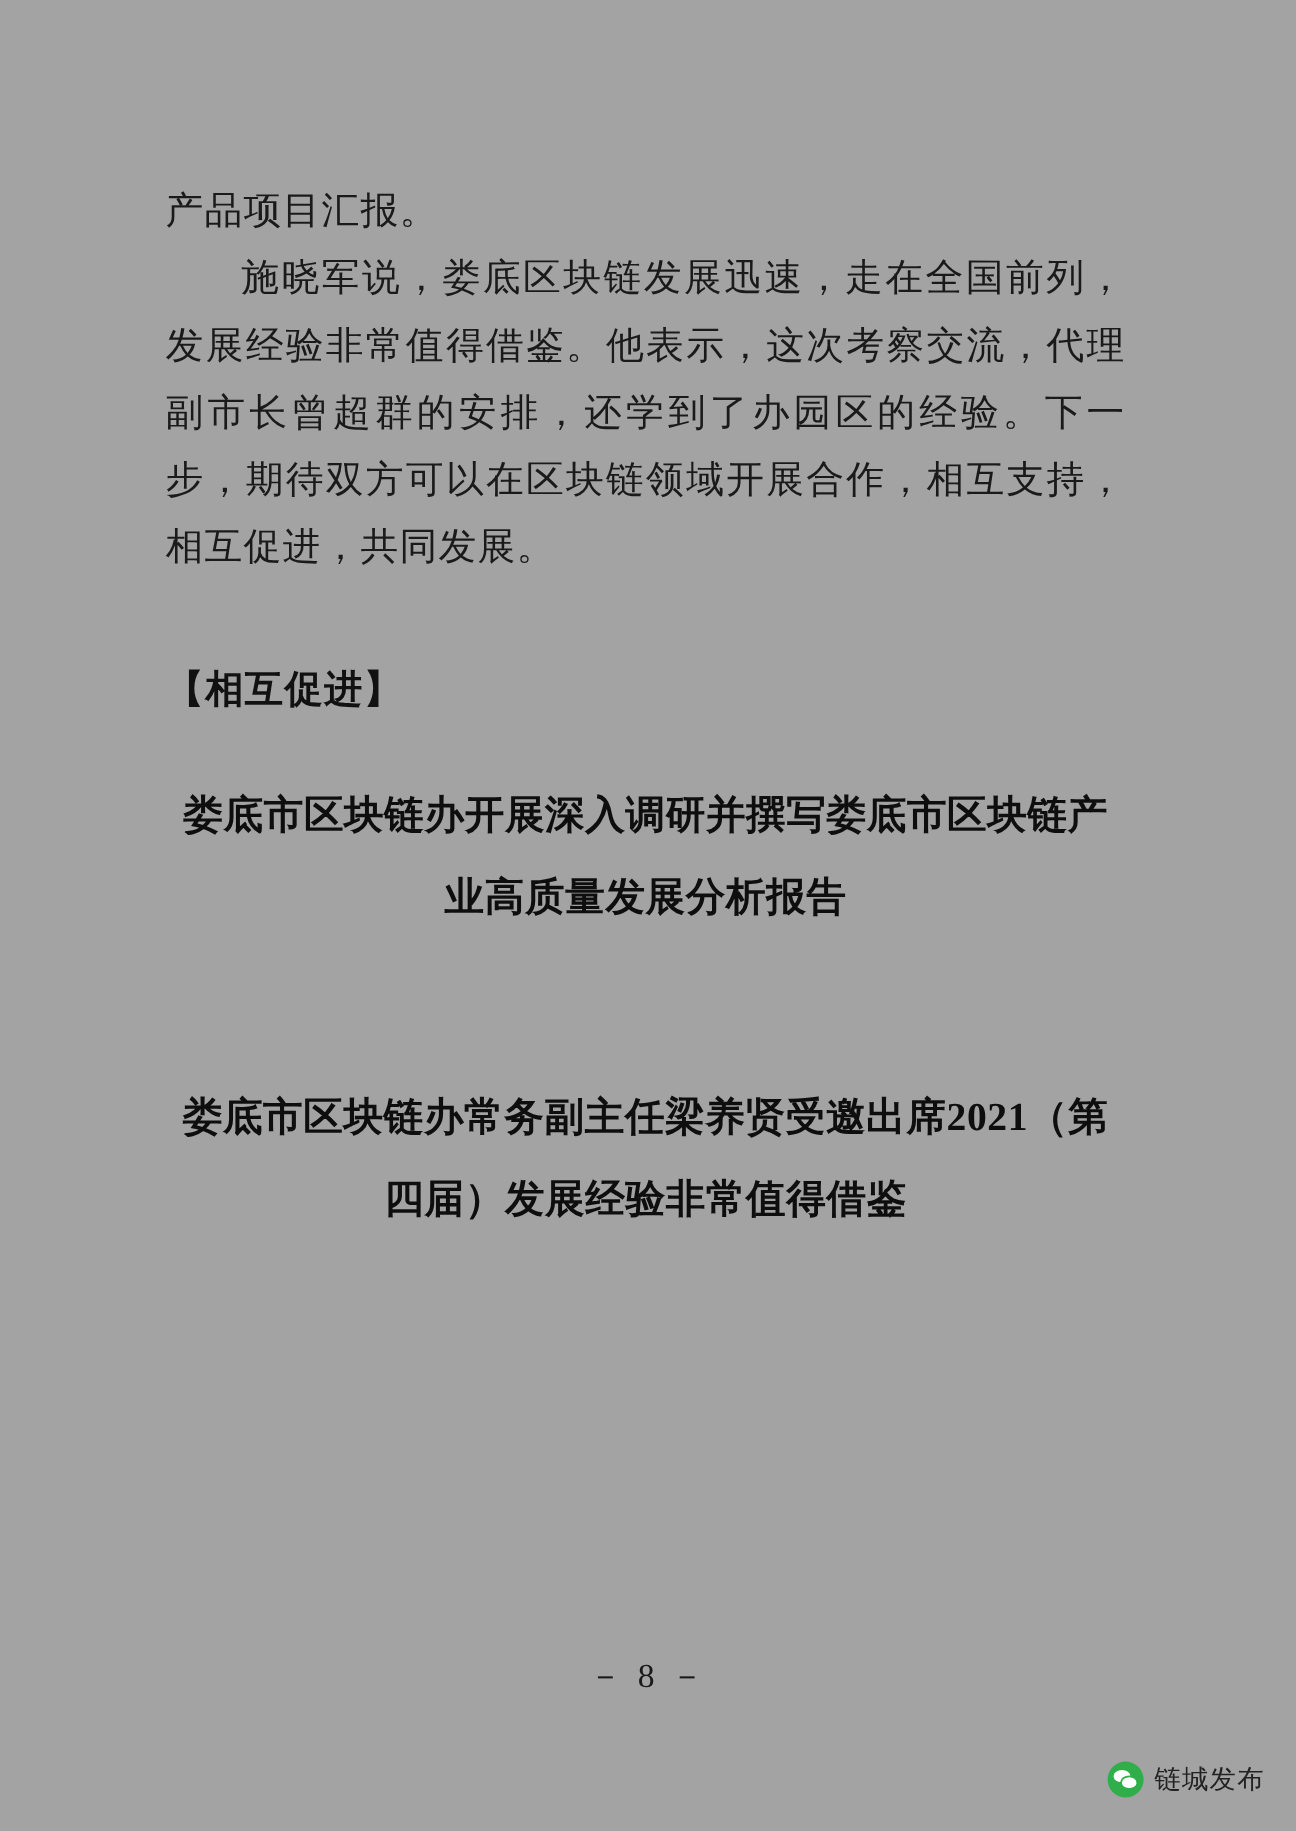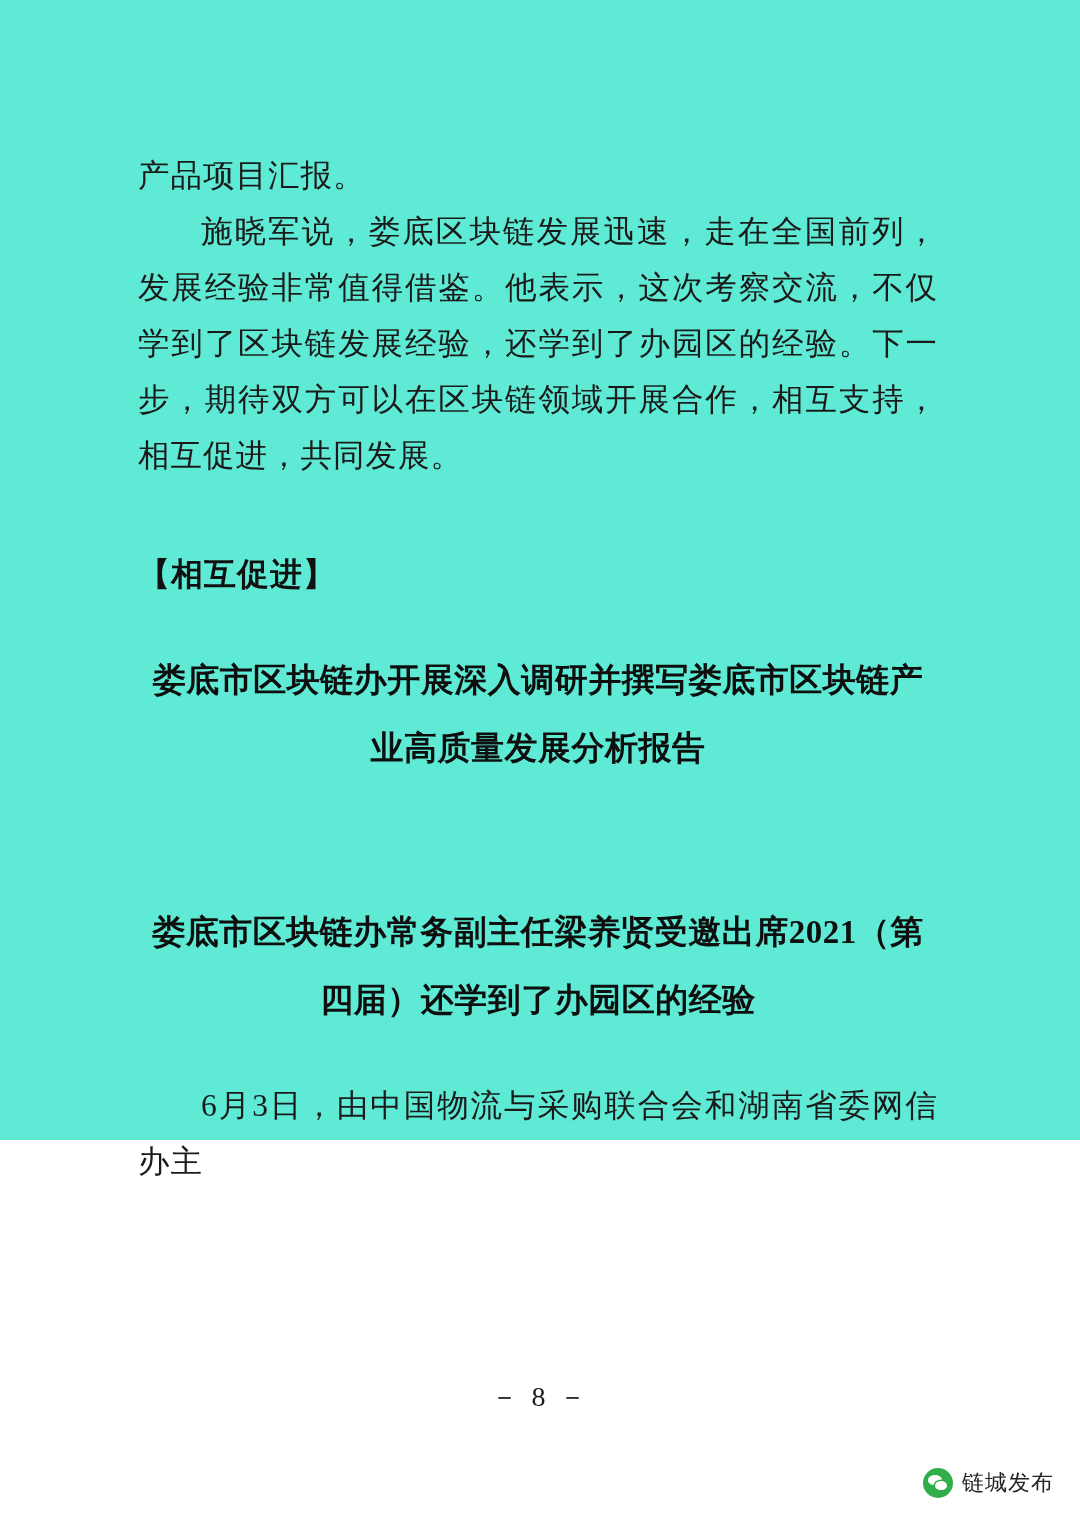--- a/index.html
+++ b/index.html
@@ -13,22 +13,22 @@
     position: relative;
     font-family: "Liberation Serif", "DejaVu Serif", serif;
     color: #1b1b1b;
     overflow: hidden;
   }
   .page {
     position: absolute;
     left: 0;
     top: 0;
     width: 1080px;
-    height: 1140px;
-    background: #5eead4;
+    height: 1526px;
+    background: #a3a3a3;
   }
   .content {
     position: absolute;
     left: 138px;
     top: 148px;
     width: 800px;
   }
   .para {
     font-size: 31.5px;
     line-height: 56px;
@@ -120,40 +120,39 @@
 </style>
 </head>
 <body>
 
 <div class="page">
 
   <div class="content">
 
     <p class="para">产品项目汇报。</p>
 
-    <p class="para indent">施晓军说，娄底区块链发展迅速，走在全国前列，发展经验非常值得借鉴。他表示，这次考察交流，不仅学到了区块链发展经验，还学到了办园区的经验。下一步，期待双方可以在区块链领域开展合作，相互支持，相互促进，共同发展。</p>
+    <p class="para indent">施晓军说，娄底区块链发展迅速，走在全国前列，发展经验非常值得借鉴。他表示，这次考察交流，代理副市长曾超群的安排，还学到了办园区的经验。下一步，期待双方可以在区块链领域开展合作，相互支持，相互促进，共同发展。</p>
 
     <div class="sp-a"></div>
 
     <p class="section-tag">【相互促进】</p>
 
     <div class="sp-b"></div>
 
     <h2 class="headline">娄底市区块链办开展深入调研并撰写娄底市区块链产业高质量发展分析报告</h2>
 
     <div class="sp-c"></div>
 
 
     <div class="sp-d"></div>
 
-    <h2 class="headline">娄底市区块链办常务副主任梁养贤受邀出席2021（第四届）还学到了办园区的经验</h2>
+    <h2 class="headline">娄底市区块链办常务副主任梁养贤受邀出席2021（第四届）发展经验非常值得借鉴</h2>
 
     <div class="sp-e"></div>
 
-    <p class="para indent">6月3日，由中国物流与采购联合会和湖南省委网信办主</p>
 
   </div>
 
   <div class="page-number">－ 8 －</div>
 
   <div class="footer-badge">
     <span class="wechat-icon"></span>
     <span class="badge-label">链城发布</span>
   </div>
 

